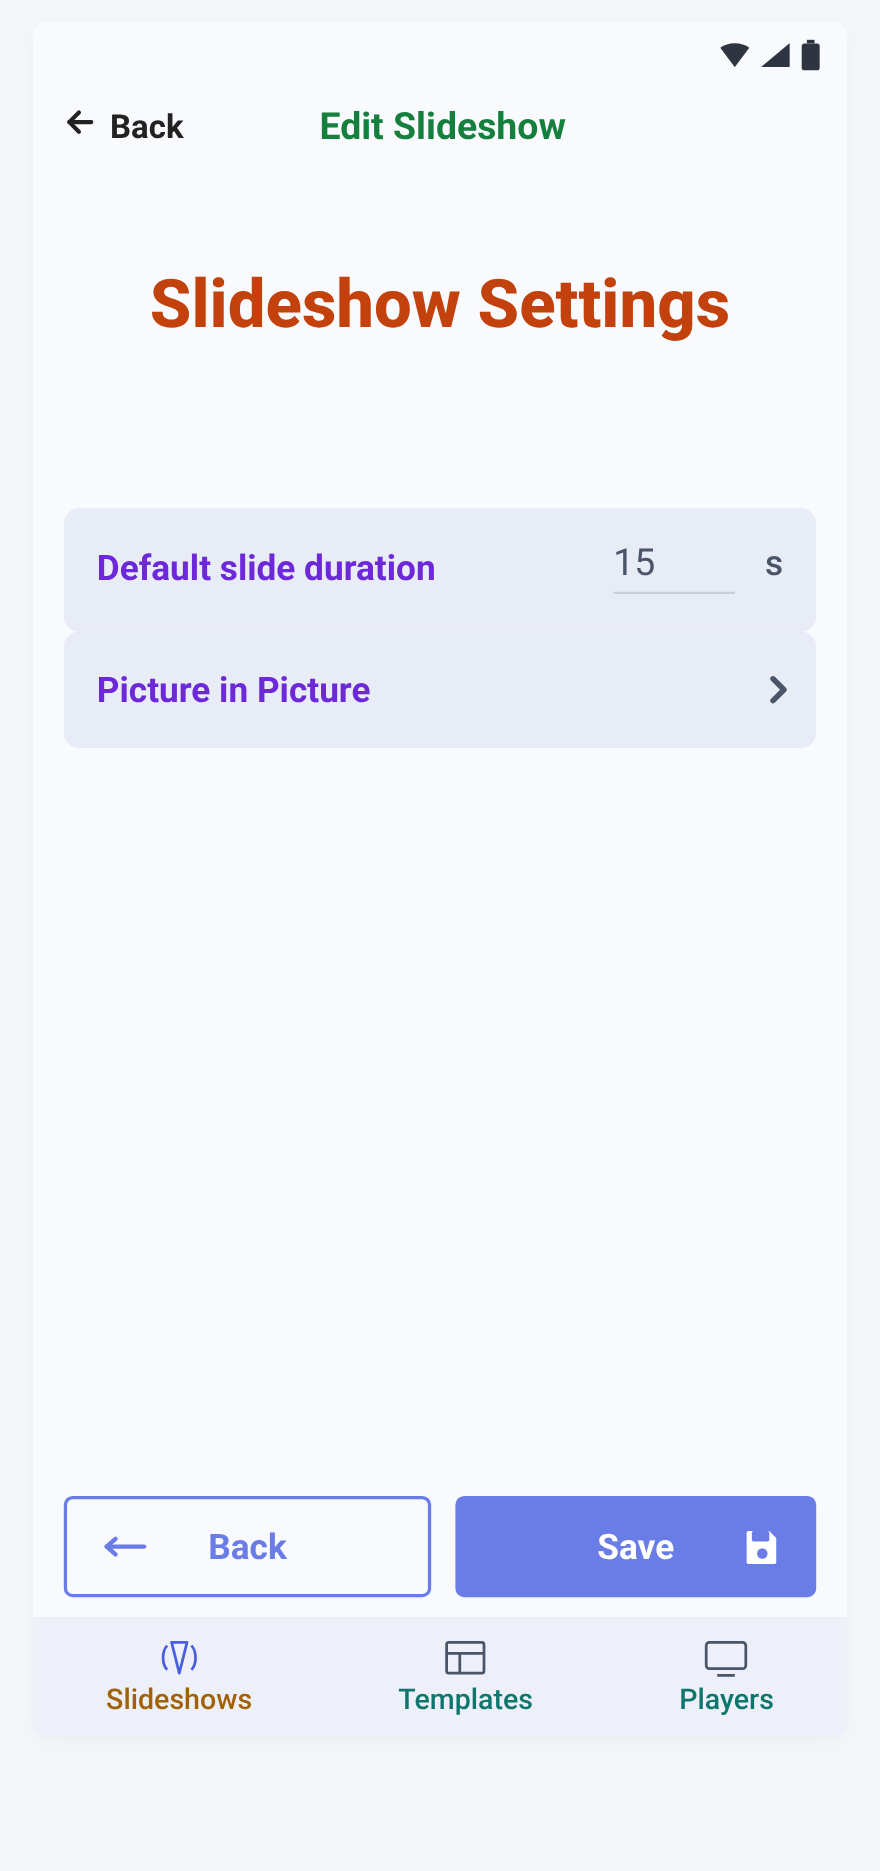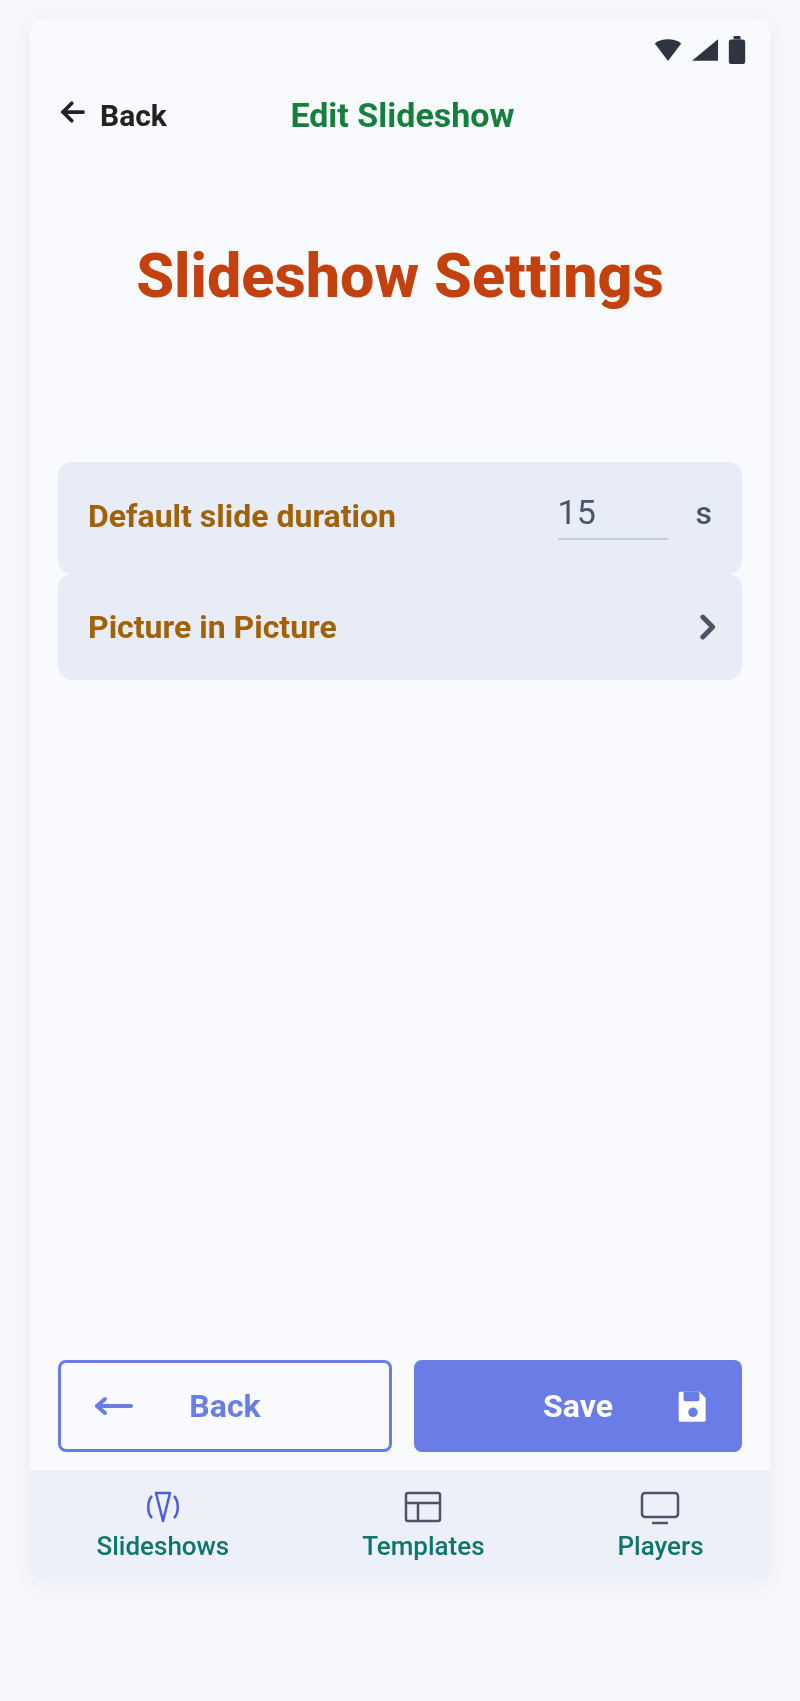--- a/index.html
+++ b/index.html
@@ -65,21 +65,21 @@
     background: #e7ecf6;
     border-radius: 14px;
     padding: 30px 30px 34px 30px;
     display: flex;
     align-items: center;
     justify-content: space-between;
   }
   .card-label {
     font-size: 32px;
     font-weight: 700;
-    color: #a16207;
+    color: #6d28d9;
   }
   .duration-field {
     display: flex;
     align-items: baseline;
     gap: 28px;
   }
   .duration-input {
     width: 110px;
     background: transparent;
     border: none;
@@ -156,21 +156,21 @@
     border-bottom-right-radius: 12px;
   }
   .nav-item {
     display: flex;
     flex-direction: column;
     align-items: center;
     gap: 6px;
     color: #0f766e;
     cursor: pointer;
   }
-  .nav-item.active { color: #0f766e; }
+  .nav-item.active { color: #a16207; }
   .nav-label { font-size: 26px; font-weight: 500; }
   .nav-item svg { display: block; }
 </style>
 </head>
 <body>
 
 <div class="device">
 
   <div class="statusbar">
     <span>

